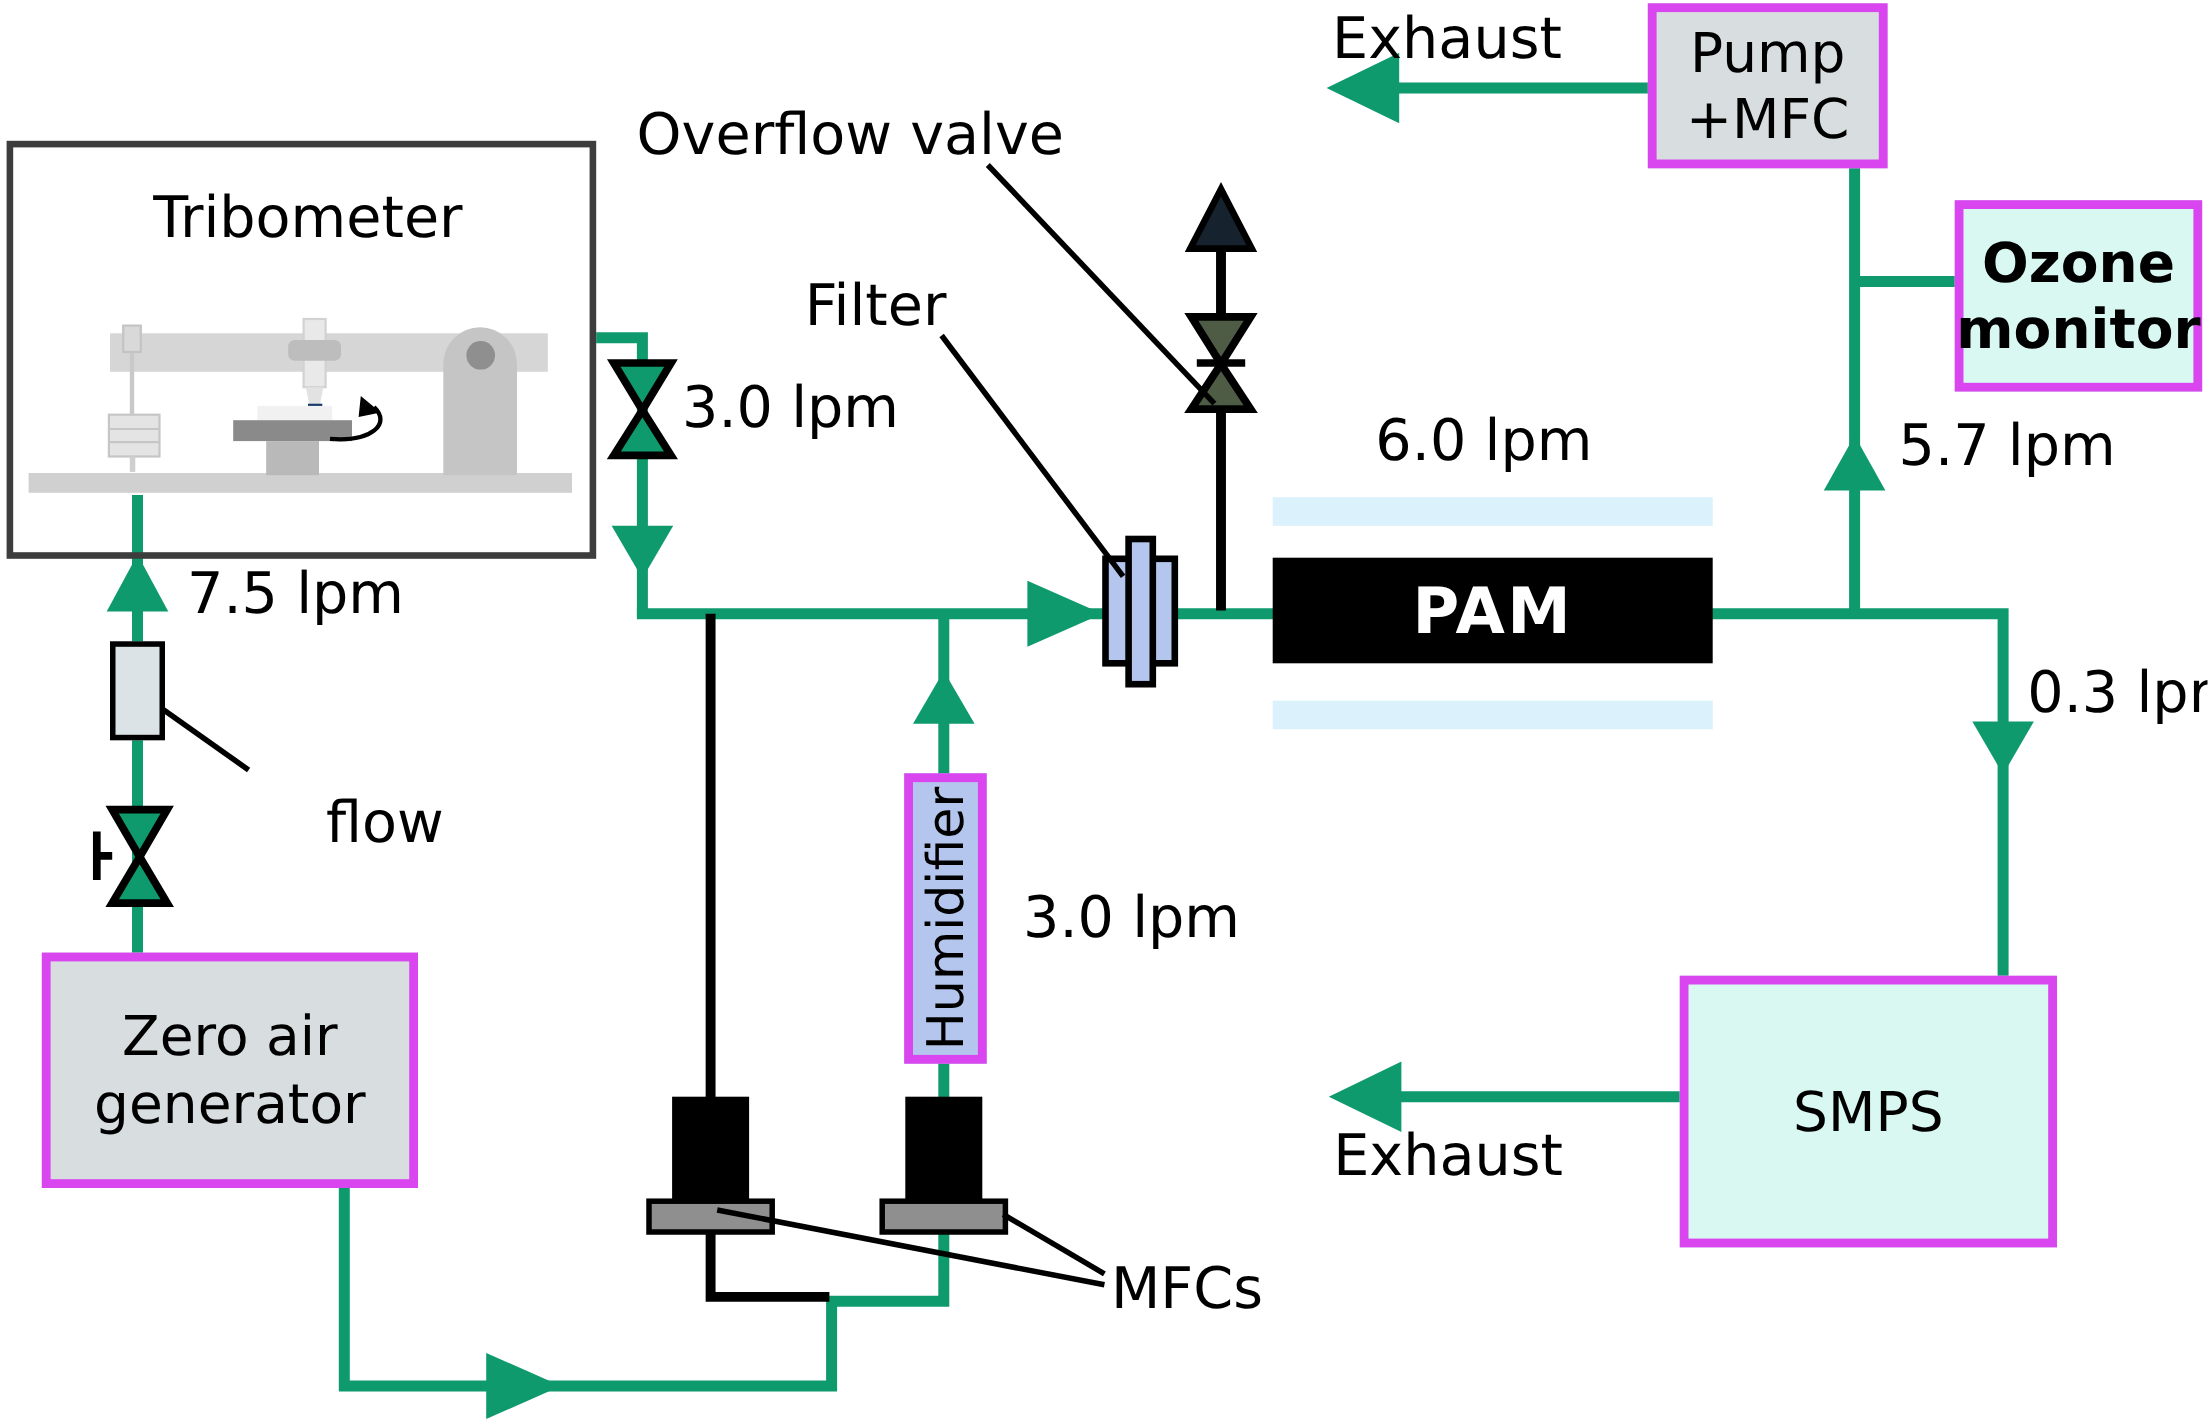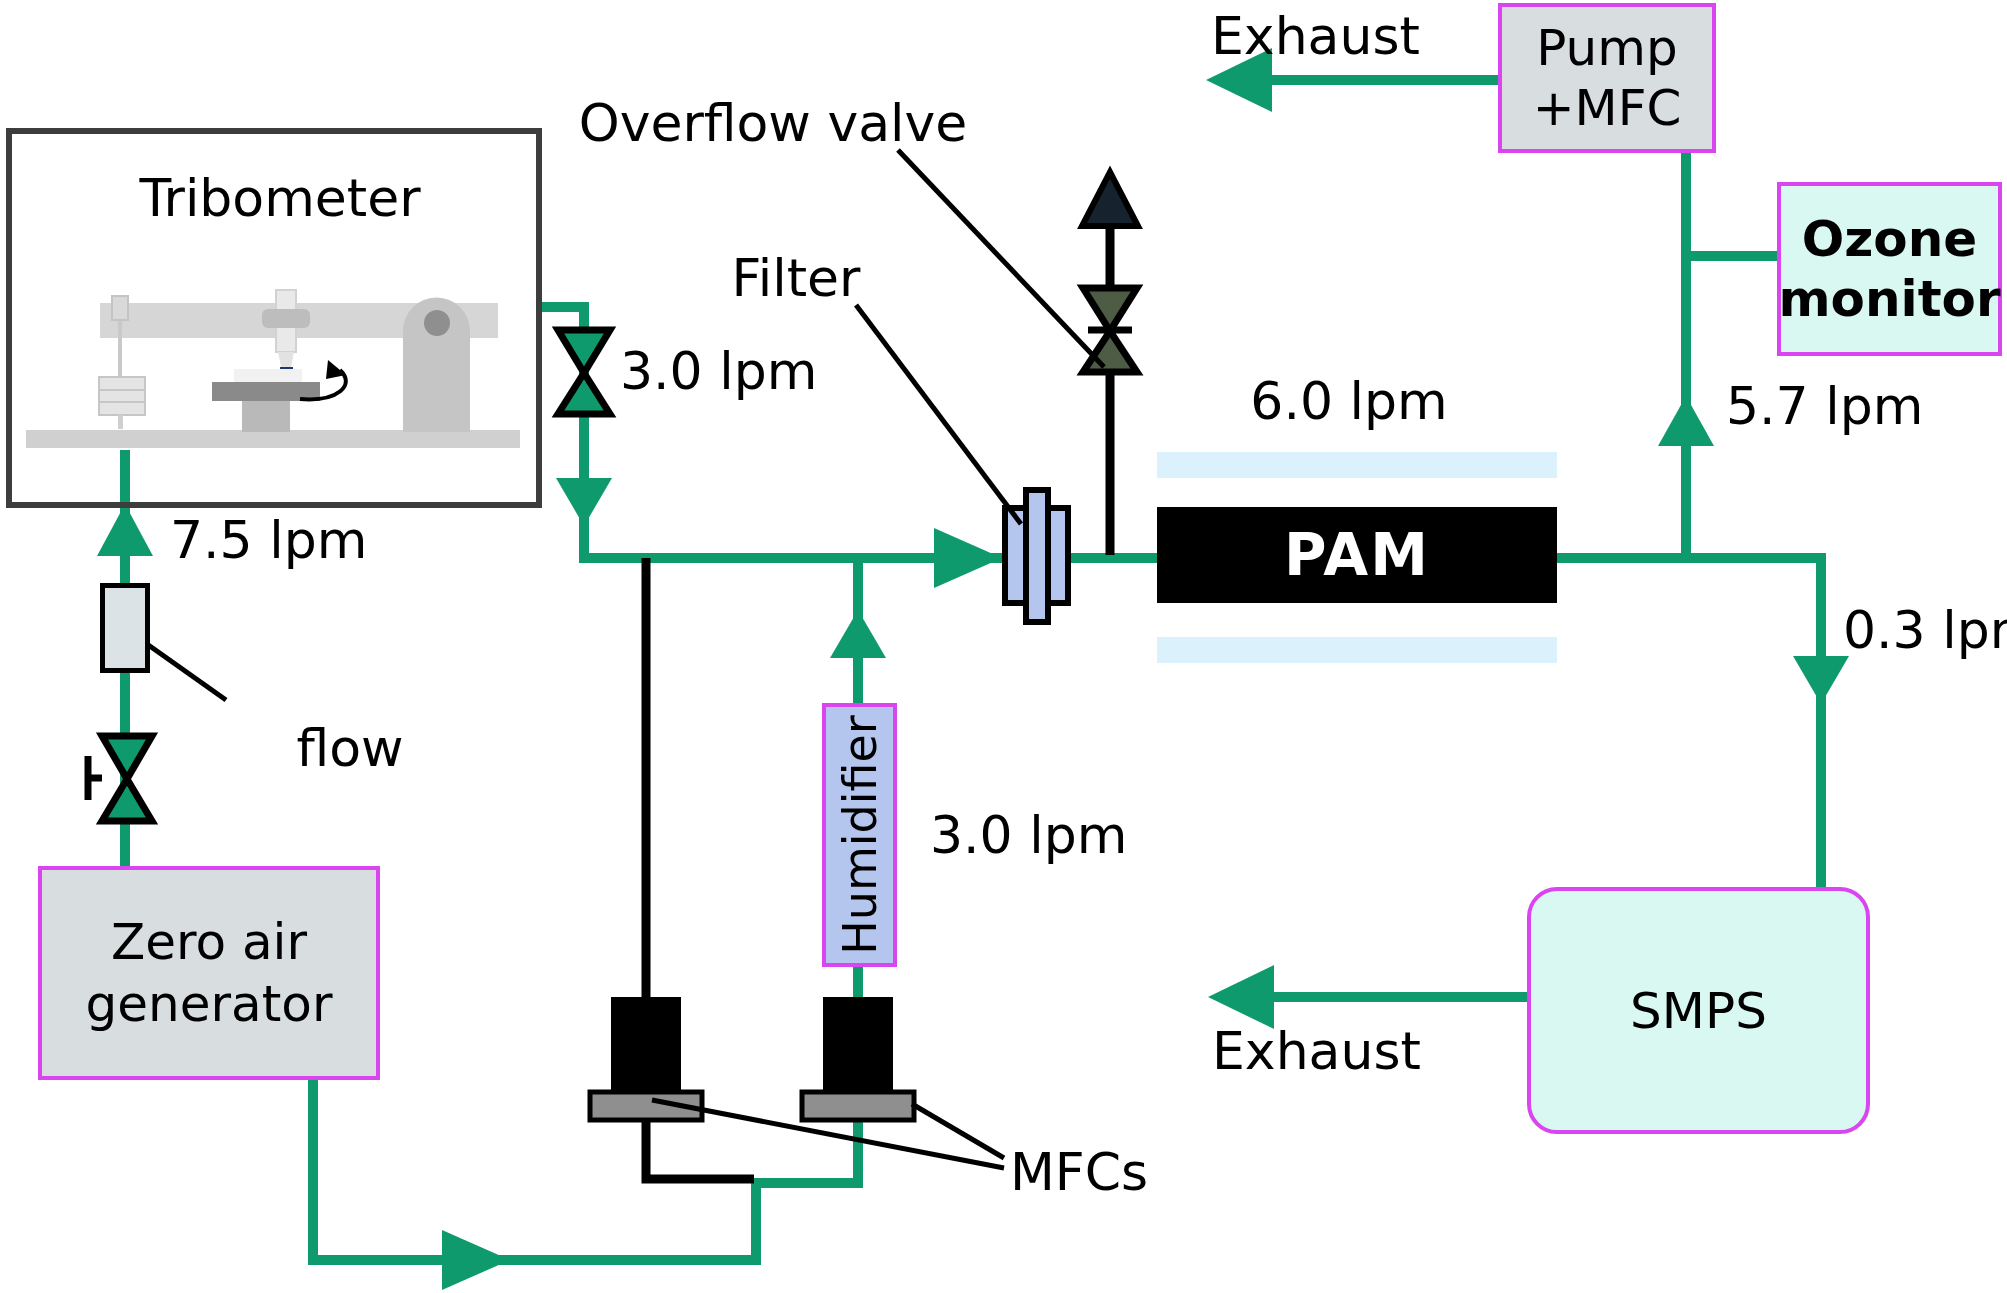--- a/index.html
+++ b/index.html
@@ -18,35 +18,35 @@
   .ah-g   { fill:var(--flow-green); }
   .ah-n   { fill:var(--arrow-navy); stroke:#000; stroke-width:6; }
   .valve-g{ fill:var(--flow-green); stroke:#000; stroke-width:7; stroke-linejoin:miter; }
   .valve-o{ fill:var(--valve-olive); stroke:#000; stroke-width:7; }
   .vbar   { fill:none; stroke:#000; stroke-width:7; }
   .filt   { fill:var(--periwinkle); stroke:#000; stroke-width:6; }
   .mfc-b  { fill:#000; }
   .mfc-s  { fill:var(--mfc-gray); stroke:#000; stroke-width:5; }
 
   
-  .box { position:absolute; box-sizing:border-box; border:4px solid #d946ef;
+  .box { position:absolute; box-sizing:border-box; border:8px solid #d946ef;
          display:flex; align-items:center; justify-content:center;
          text-align:center; font-size:50px; line-height:62px; }
   .gray  { background:var(--box-gray); }
   .mint  { background:var(--box-mint); }
 
   #tribometer-box { left:6px; top:128px; width:536px; height:380px;
       border:6px solid #3d3d3d; background:transparent; }
   #tribometer-title { position:absolute; left:268px; top:64px;
       transform:translate(-50%,-50%); font-size:52px; white-space:nowrap; }
 
   #zero-air-box { left:38px;  top:866px; width:342px; height:214px; }
   #pump-box     { left:1498px; top:3px;  width:218px; height:150px; line-height:60px; }
   #ozone-box    { left:1777px; top:182px; width:225px; height:174px; line-height:60px;font-weight:bold; }
-  #smps-box     { left:1527px; top:887px; width:343px; height:247px;border-radius:30px; }
+  #smps-box     { left:1527px; top:887px; width:343px; height:247px; }
 
   #massflow-box { position:absolute; left:100px; top:583px; width:50px; height:90px;
       box-sizing:border-box; border:5px solid #000; background:#dce3e6; }
 
   #humidifier-box { left:822px; top:703px; width:75px; height:264px;
       background:var(--periwinkle); overflow:hidden; }
   #humidifier-box span { transform:rotate(-90deg); white-space:nowrap;
       font-size:46px; line-height:46px; }
 
   #pam-box { left:1157px; top:507px; width:400px; height:96px; background:var(--pam-black);

